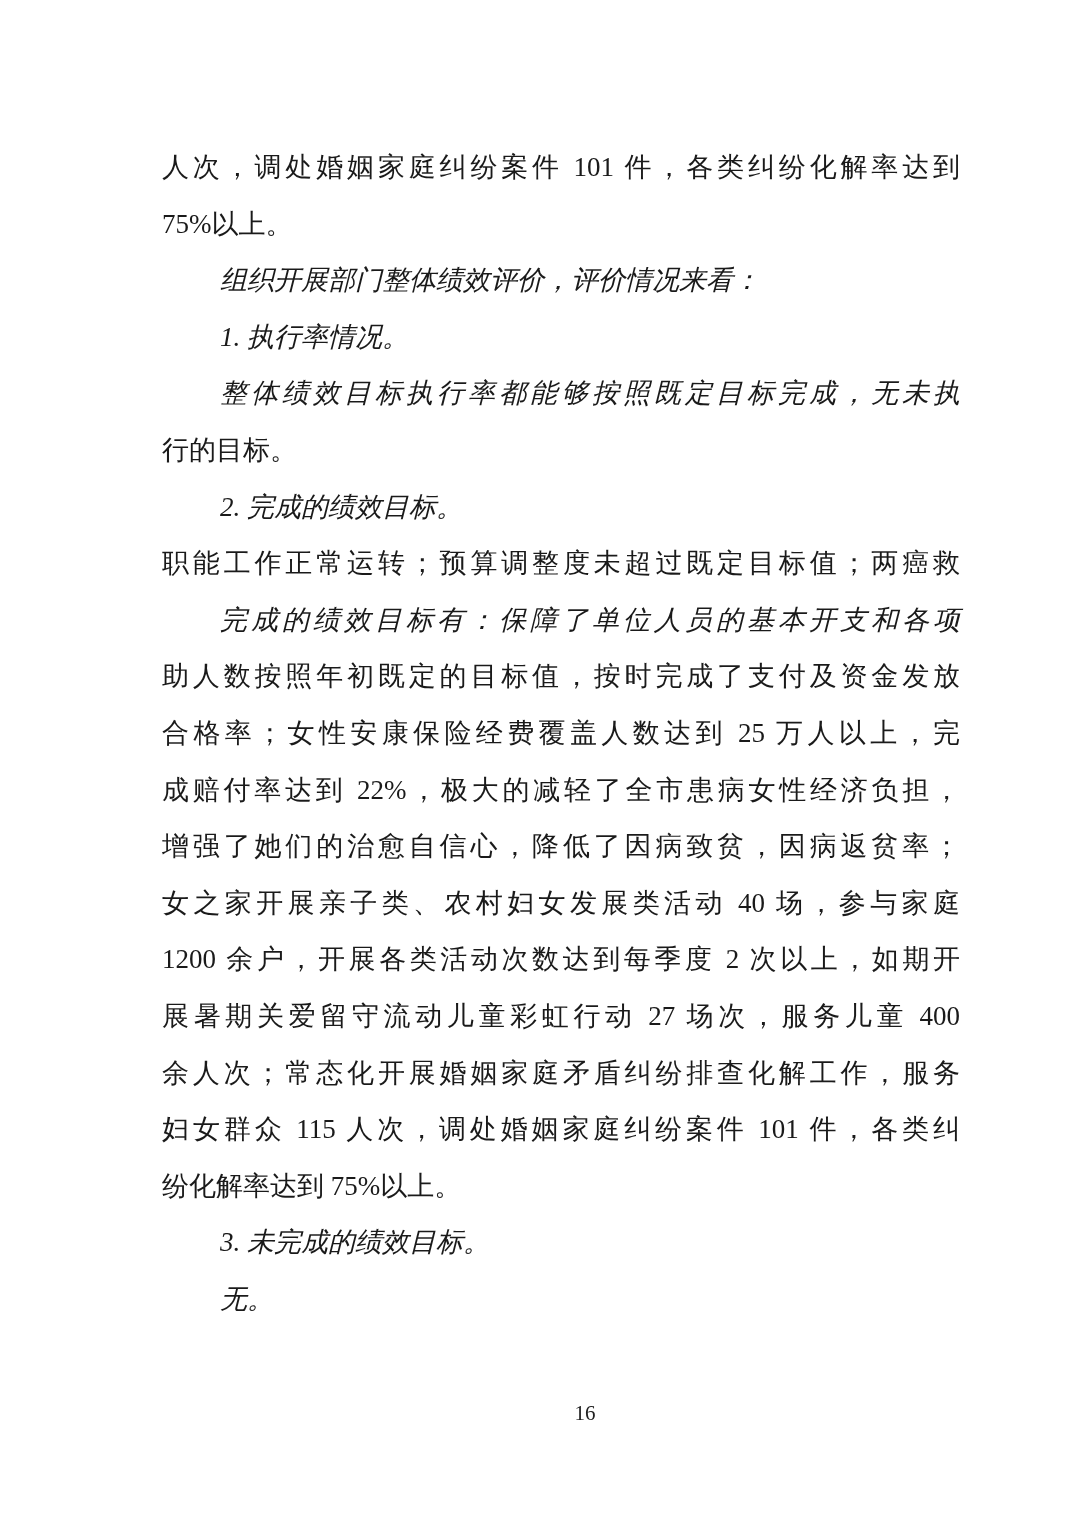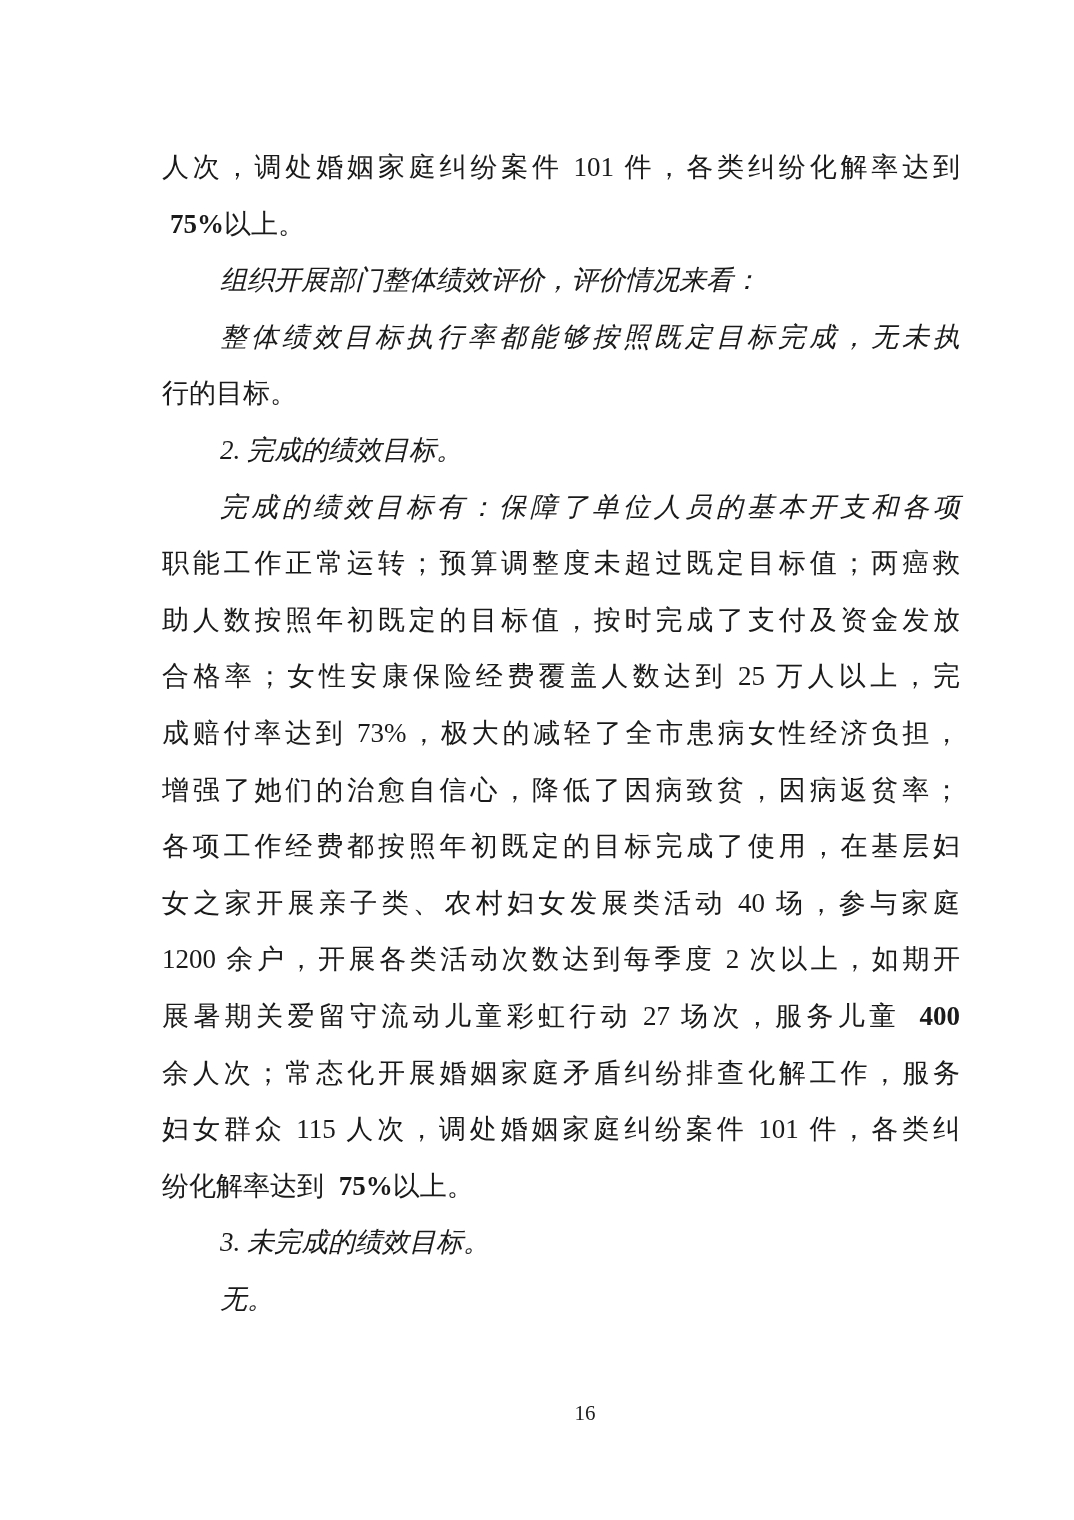--- a/index.html
+++ b/index.html
@@ -30,52 +30,51 @@
   .jl {
     text-align: justify;
     text-align-last: justify;
   }
   
   .ind {
     padding-left: 58px;
     font-style: italic;
   }
   .b {
-    font-weight: bold;
-    margin-left: 8px;
+    font-weight: normal;
   }
   .pagenum {
     position: absolute;
     top: 1398px;
     left: 0;
     width: 100%;
     text-align: center;
     font-size: 21px;
     line-height: 30px;
     color: #222222;
     padding-left: 48px;
   }
 </style>
 </head>
 <body>
 
 <div class="doc">
   <div class="line jl">人次，调处婚姻家庭纠纷案件 101 件，各类纠纷化解率达到</div>
   <div class="line"><span class="b">75%</span><span>以上。</span></div>
   <div class="line ind">组织开展部门整体绩效评价，评价情况来看：</div>
+  <div class="line ind">1. 执行率情况。</div>
   <div class="line ind jl">整体绩效目标执行率都能够按照既定目标完成，无未执</div>
   <div class="line">行的目标。</div>
   <div class="line ind">2. 完成的绩效目标。</div>
+  <div class="line jl">职能工作正常运转；预算调整度未超过既定目标值；两癌救</div>
   <div class="line ind jl">完成的绩效目标有：保障了单位人员的基本开支和各项</div>
-  <div class="line jl">职能工作正常运转；预算调整度未超过既定目标值；两癌救</div>
   <div class="line jl">助人数按照年初既定的目标值，按时完成了支付及资金发放</div>
   <div class="line jl">合格率；女性安康保险经费覆盖人数达到 25 万人以上，完</div>
-  <div class="line jl">成赔付率达到 73%，极大的减轻了全市患病女性经济负担，</div>
+  <div class="line jl">成赔付率达到 22%，极大的减轻了全市患病女性经济负担，</div>
   <div class="line jl">增强了她们的治愈自信心，降低了因病致贫，因病返贫率；</div>
-  <div class="line jl">各项工作经费都按照年初既定的目标完成了使用，在基层妇</div>
   <div class="line jl">女之家开展亲子类、农村妇女发展类活动 40 场，参与家庭</div>
   <div class="line jl">1200 余户，开展各类活动次数达到每季度 2 次以上，如期开</div>
   <div class="line jl"><span>展暑期关爱留守流动儿童彩虹行动 27 场次，服务儿童 </span><span class="b">400</span></div>
   <div class="line jl">余人次；常态化开展婚姻家庭矛盾纠纷排查化解工作，服务</div>
   <div class="line jl">妇女群众 115 人次，调处婚姻家庭纠纷案件 101 件，各类纠</div>
   <div class="line"><span>纷化解率达到 </span><span class="b">75%</span><span>以上。</span></div>
   <div class="line ind">3. 未完成的绩效目标。</div>
   <div class="line ind">无。</div>
 </div>
 

